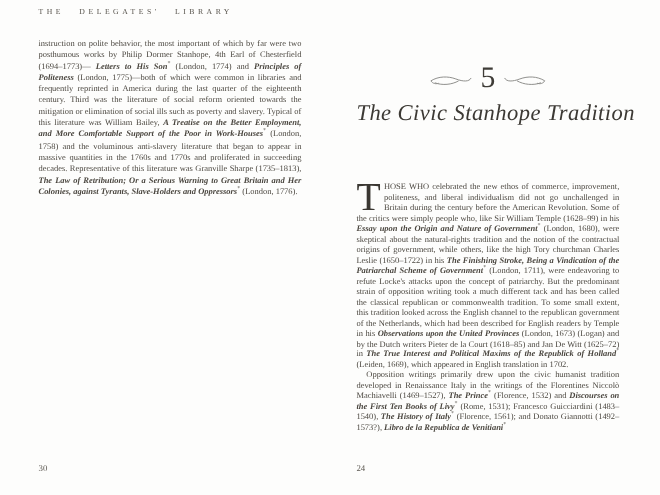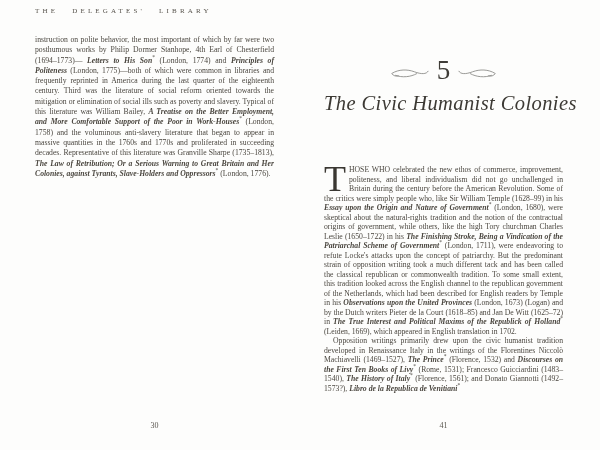--- a/index.html
+++ b/index.html
@@ -45,21 +45,21 @@
   .right-body p{margin:0;}
   .right-body p.indent{text-indent:9px;}
   .dropcap{
     float:left;font-size:36px;line-height:28px;height:28px;
     padding:0 3px 0 0;color:#3a3732;
   }
   .it{font-style:italic;font-weight:bold;}
   sup{font-size:5.5px;line-height:0;vertical-align:super;}
   
   .folio{
-    position:absolute;top:421px;width:239px;text-align:center;
+    position:absolute;top:421px;width:239px;
     font-size:8px;color:#5a564f;
   }
   .folio.left{left:35px;}
   .folio.right{left:324px;}
 </style>
 </head>
 <body>
 
 <div class="spread">
 
@@ -80,23 +80,23 @@
       </span>
       <span class="chapter-number">5</span>
       <span class="flourish mirror">
         <svg viewBox="0 0 46 14" aria-hidden="true">
           <path d="M2 7 C10 2, 20 2, 28 5 S42 8, 44 4"></path>
           <path d="M6 9 C14 12, 24 11, 31 7"></path>
           <path d="M2 7 C4 10, 7 10.5, 10 9.5"></path>
         </svg>
       </span>
     </div>
-    <h1 class="chapter-title">The Civic Humanist Colonies</h1>
+    <h1 class="chapter-title">The Civic Stanhope Tradition</h1>
   </div>
 
   <div class="right-body">
     <p><span class="dropcap">T</span><span><span>HOSE WHO celebrated the new ethos of commerce, improvement, politeness, and liberal individualism did not go unchallenged in Britain during the century before the American Revolution. Some of the critics were simply people who, like Sir William Temple (1628–99) in his </span><span class="it">Essay upon the Origin and Nature of Government</span><sup>*</sup><span> (London, 1680), were skeptical about the natural-rights tradition and the notion of the contractual origins of government, while others, like the high Tory churchman Charles Leslie (1650–1722) in his </span><span class="it">The Finishing Stroke, Being a Vindication of the Patriarchal Scheme of Government</span><sup>*</sup><span> (London, 1711), were endeavoring to refute Locke's attacks upon the concept of patriarchy. But the predominant strain of opposition writing took a much different tack and has been called the classical republican or commonwealth tradition. To some small extent, this tradition looked across the English channel to the republican government of the Netherlands, which had been described for English readers by Temple in his </span><span class="it">Observations upon the United Provinces</span><span> (London, 1673) (Logan) and by the Dutch writers Pieter de la Court (1618–85) and Jan De Witt (1625–72) in </span><span class="it">The True Interest and Political Maxims of the Republick of Holland</span><sup>*</sup><span> (Leiden, 1669), which appeared in English translation in 1702.</span></span></p>
     <p class="indent"><span>Opposition writings primarily drew upon the civic humanist tradition developed in Renaissance Italy in the writings of the Florentines Niccolò Machiavelli (1469–1527), </span><span class="it">The Prince</span><sup>*</sup><span> (Florence, 1532) and </span><span class="it">Discourses on the First Ten Books of Livy</span><sup>*</sup><span> (Rome, 1531); Francesco Guicciardini (1483–1540), </span><span class="it">The History of Italy</span><sup>*</sup><span> (Florence, 1561); and Donato Giannotti (1492–1573?), </span><span class="it">Libro de la Republica de Venitiani</span><sup>*</sup></p>
   </div>
 
-  <div class="folio right">41</div>
+  <div class="folio right">24</div>
 
 </div>
 
 </body></html>

